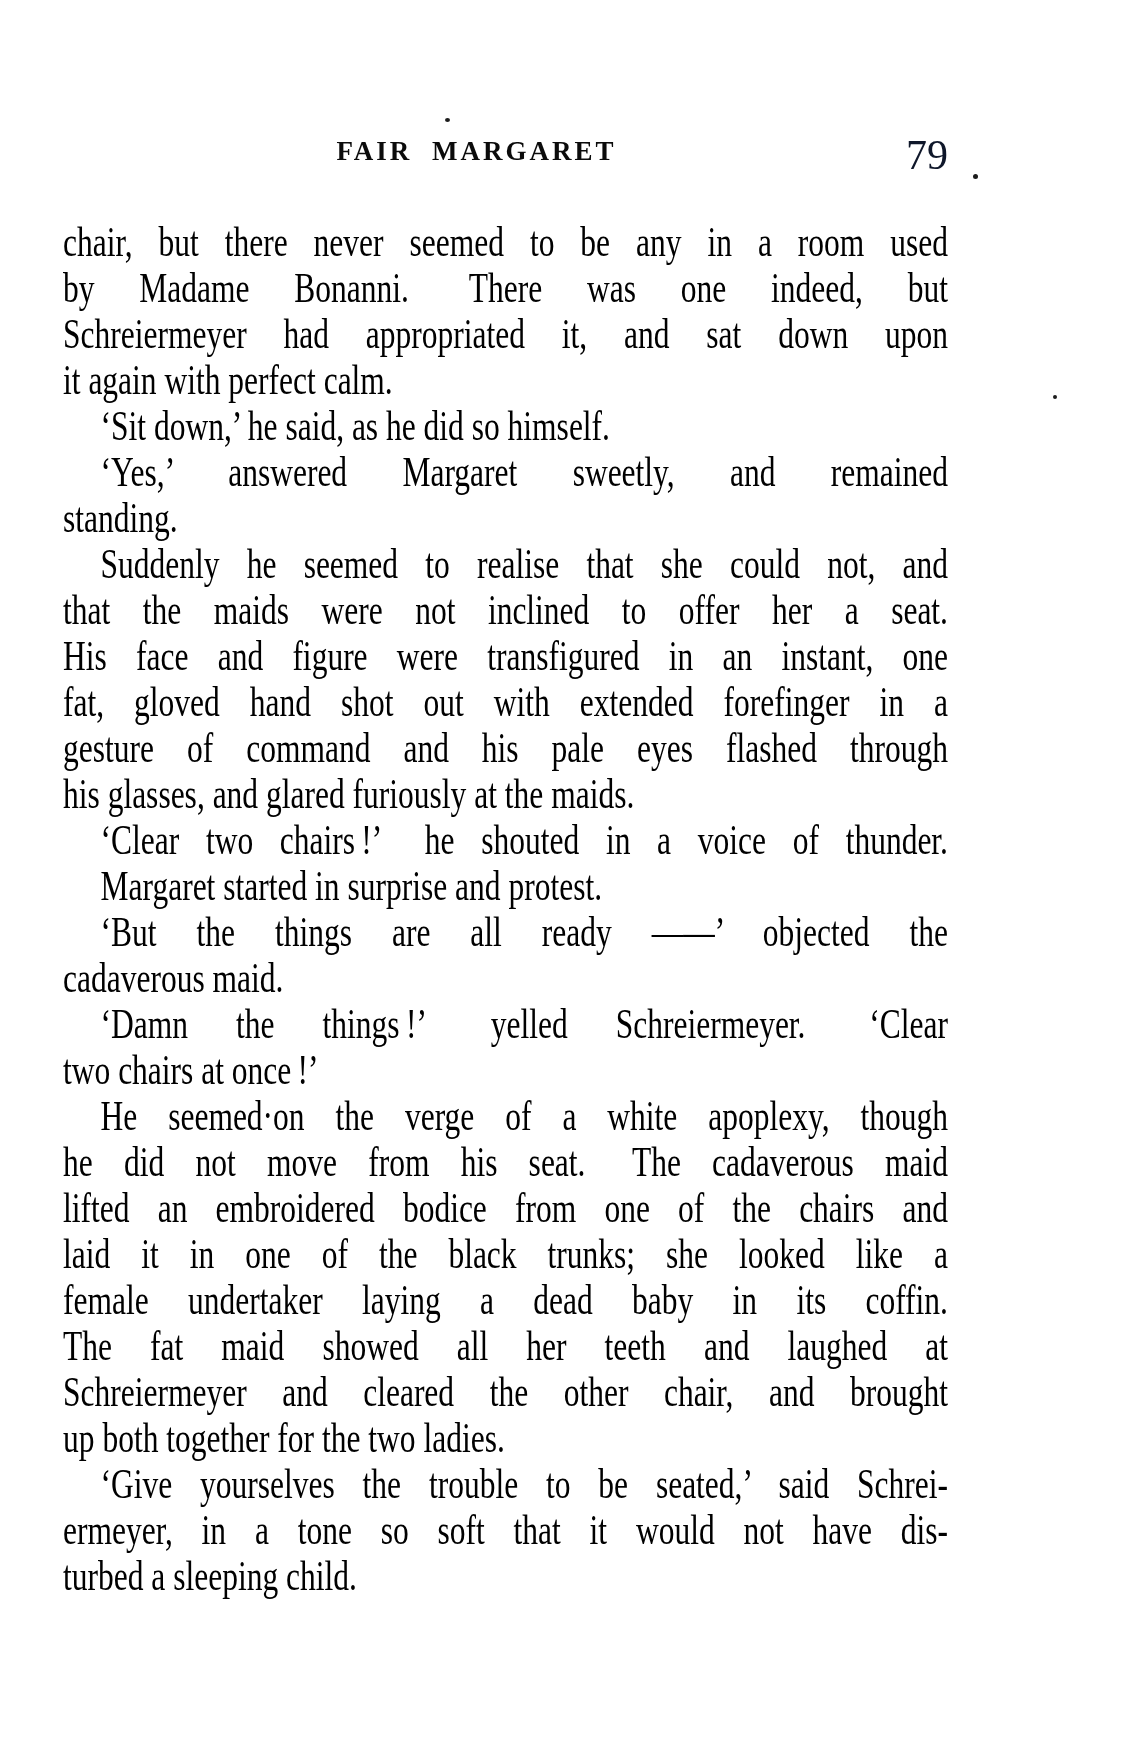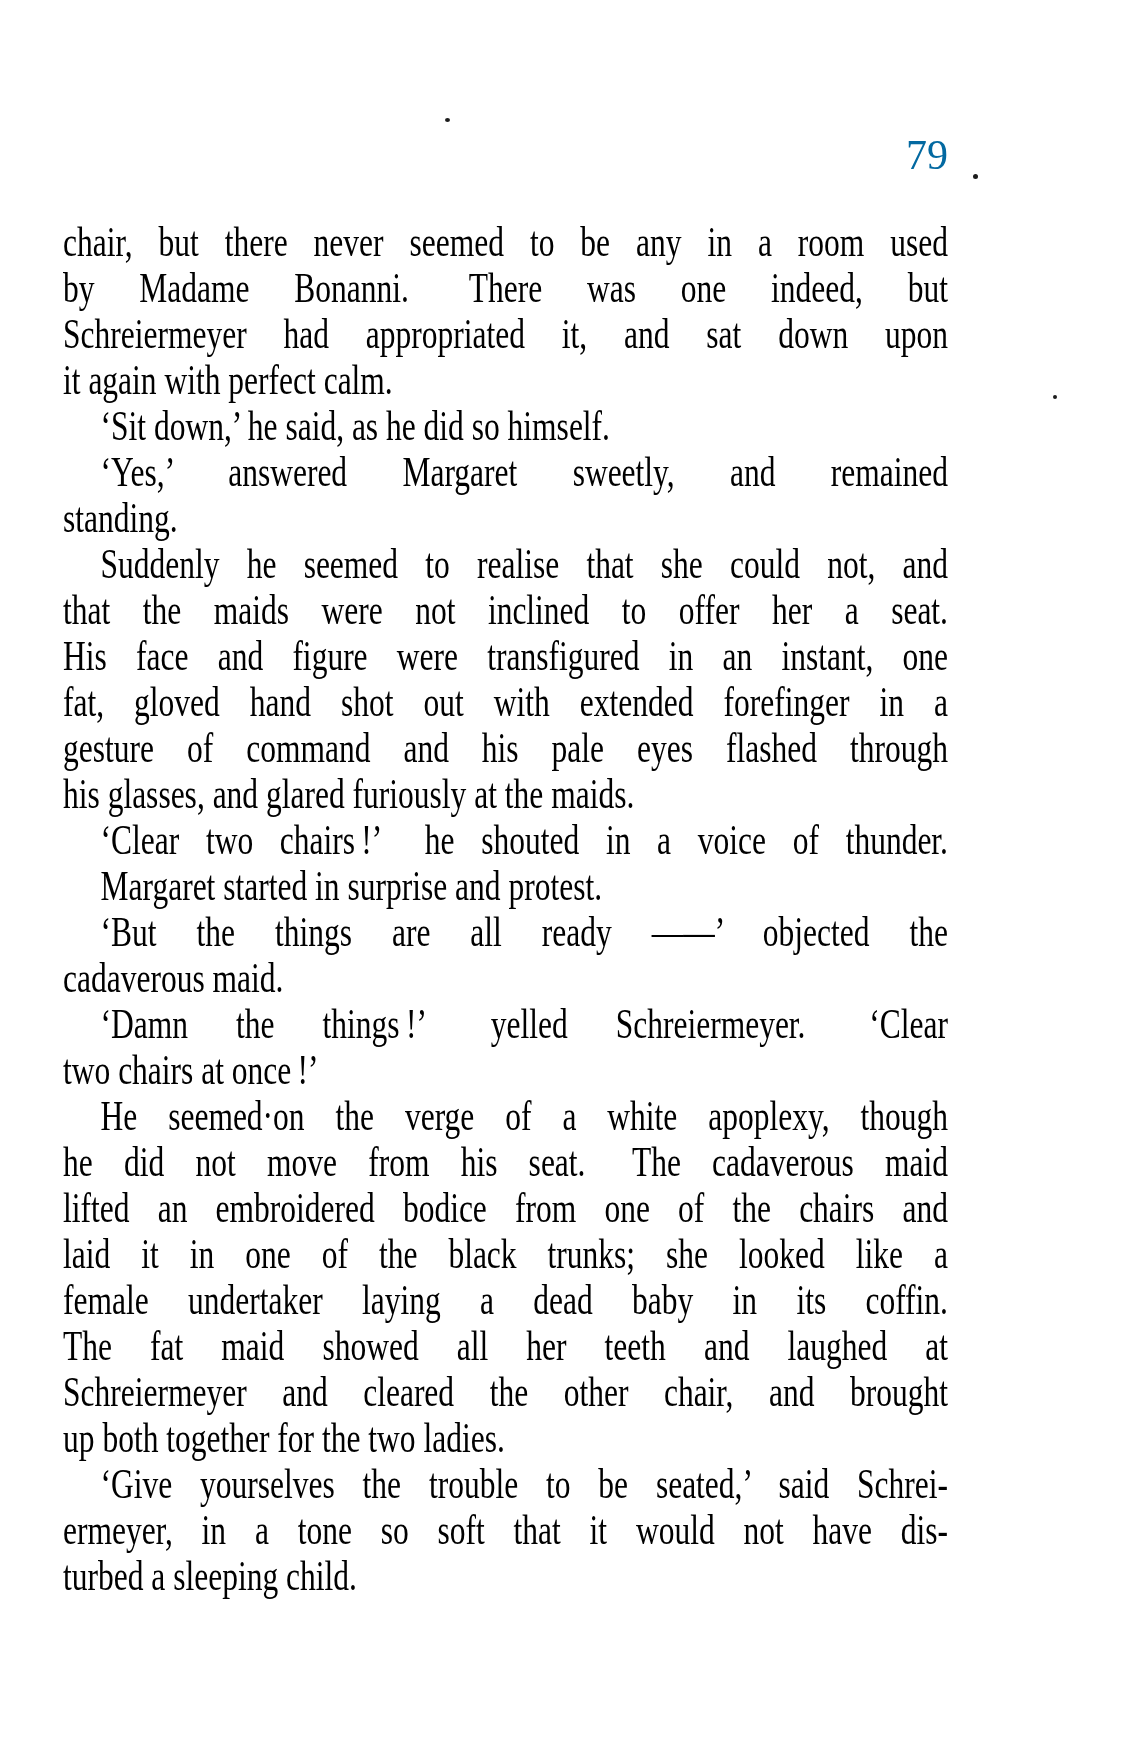--- a/index.html
+++ b/index.html
@@ -32,21 +32,21 @@
     color: #0b0b0b;
     white-space: nowrap;
   }
   .page-number {
     position: absolute;
     top: 134px;
     right: 173px;
     font-size: 42px;
     font-weight: 400;
     line-height: 1;
-    color: #0369a1;
+    color: #0f172a;
   }
   
   .body-text {
     position: absolute;
     left: 63px;
     top: 219px;
     width: 1180px;
     transform: scaleX(0.75);
     transform-origin: 0 0;
     font-size: 42px;
@@ -78,20 +78,21 @@
 </style>
 </head>
 <body>
 
 <div class="page">
 
   <div class="speck s1"></div>
   <div class="speck s2"></div>
   <div class="speck s3"></div>
 
+  <div class="running-head">FAIR MARGARET</div>
   <div class="page-number">79</div>
 
   <div class="body-text">
 
     <div class="ln">chair, but there never seemed to be any in a room used</div>
     <div class="ln">by Madame Bonanni.  There was one indeed, but</div>
     <div class="ln">Schreiermeyer had appropriated it, and sat down upon</div>
     <div class="ln last">it again with perfect calm.</div>
 
     <div class="ln ind last">‘Sit down,’ he said, as he did so himself.</div>

